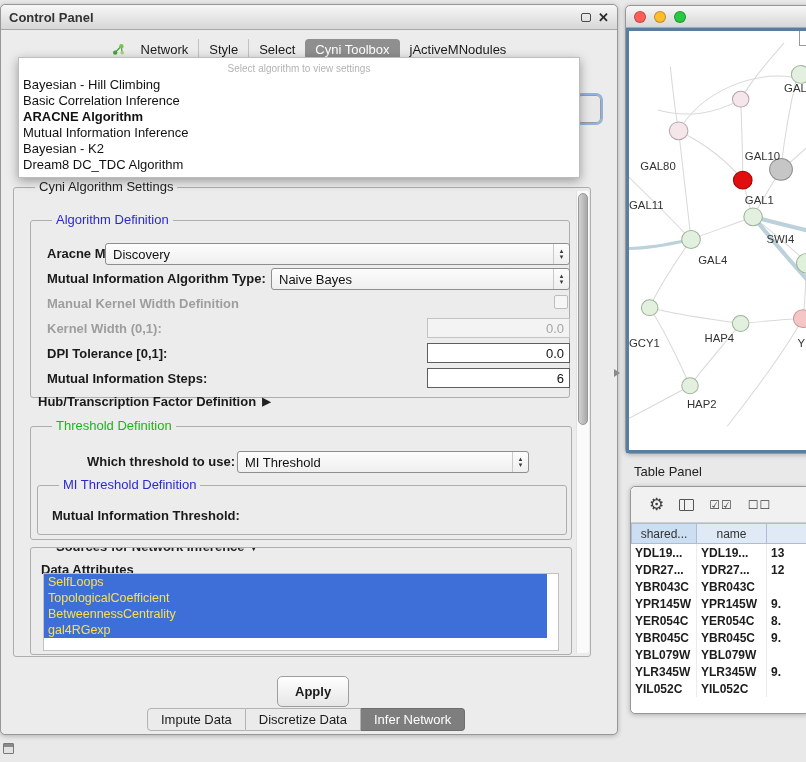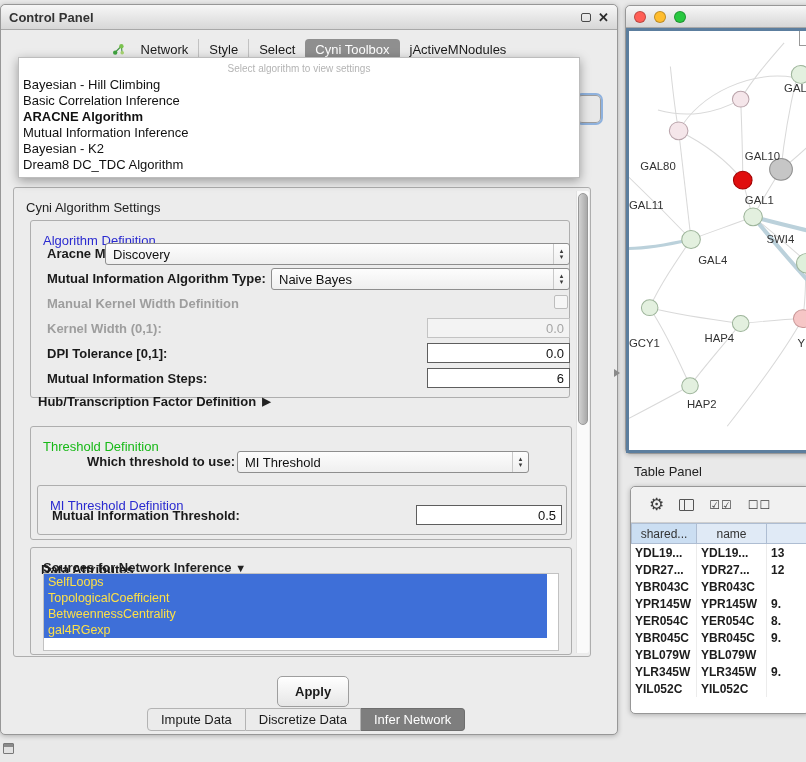--- a/index.html
+++ b/index.html
@@ -27,21 +27,21 @@
   
   .algo-popup { position:absolute; left:17px; top:52px; width:562px; background:#FFFFFF; border:1px solid #BDBDBD; box-shadow:0 3px 10px rgba(0,0,0,.35); z-index:30; padding:2px 0 4px; }
   .algo-placeholder { text-align:center; color:#B4B4B4; font-size:10px; height:17px; line-height:17px; }
   .algo-item { font-size:13px; height:16px; line-height:16px; padding:0 4px; color:#111; }
   .algo-item.selected { font-weight:bold; }
 
   .combo-fragment { position:absolute; left:574px; top:88px; width:28px; height:32px; border:2px solid #8FB2DE; border-radius:7px; background:#E8E8E8; box-shadow:inset 0 0 0 1px #9C9C9C; z-index:5; }
 
   
   .group { position:absolute; border:1px solid #AEAEAE; border-radius:3px; }
-  .group-title { position:absolute; top:-9px; left:8px; background:#ECECEC; padding:0 4px; font-size:13px; white-space:nowrap;margin-top:21px; }
+  .group-title { position:absolute; top:-9px; left:21px; background:#ECECEC; padding:0 4px; font-size:13px; white-space:nowrap; }
   .t-black { color:#1E1E1E; }
   .t-blue  { color:#2A2AD0; }
   .t-green { color:#17B917; }
   .t-bold  { font-weight:bold; }
 
   #settings-group { left:12px; top:182px; width:578px; height:470px; }
 
   .row-label { position:absolute; font-size:13px; font-weight:bold; color:#1A1A1A; white-space:nowrap; }
   .row-label.disabled { color:#9E9E9E; }
 
@@ -213,21 +213,20 @@
           <span class="combo-text">MI Threshold</span>
           <span class="combo-arrows">
               <i>▴</i>
               <i>▾</i>
             </span>
         </div>
 
         <div class="group" style="left:6px; top:58px; width:530px; height:50px;">
           <span class="group-title t-blue">MI Threshold Definition</span>
           <span class="row-label" style="left:14px; top:22px;">Mutual Information Threshold:</span>
-          <input class="field" style="left: 378px; top: 19px; width: 146px;" readonly="" value="0.5">
         </div>
       </div>
 
       <div class="group" style="left:16px; top:359px; width:542px; height:108px; overflow:hidden;">
         <span class="group-title t-black t-bold">
           <span>Sources for Network Inference</span>
           <span class="tri">▼</span>
         </span>
         <span class="row-label" style="left:10px; top:14px;">Data Attributes</span>
         <div class="attr-list">

